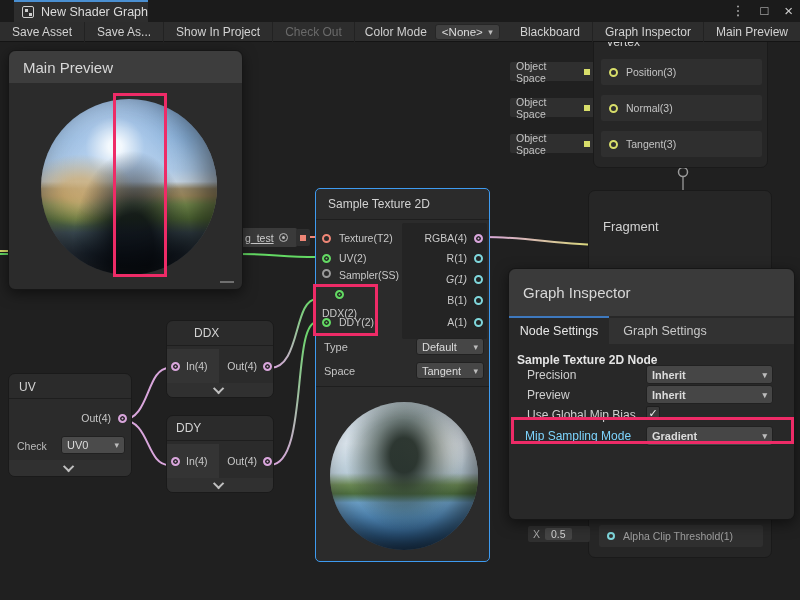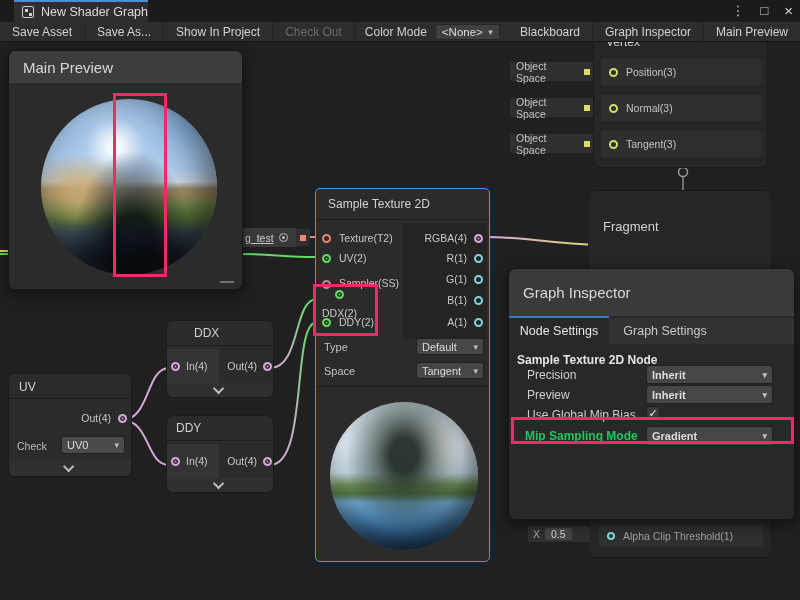--- a/index.html
+++ b/index.html
@@ -209,42 +209,42 @@
       <div style="position:absolute; left:86px; top:34px; width:85px; height:116px; background:#242424; border-radius:2px;"></div>
 
       <div style="position:absolute; left:2px; top:39px; height:20px; display:flex; align-items:center; gap:8px; font-size:10.5px; padding-left:4px;">
         <span class="p ring c-tex"></span>
           <span>Texture(T2)</span>
       </div>
       <div style="position:absolute; left:2px; top:59px; height:20px; display:flex; align-items:center; gap:8px; font-size:10.5px; padding-left:4px;">
         <span class="p fill c-v2"></span>
           <span>UV(2)</span>
       </div>
-      <div style="position:absolute; left:2px; top:80px; height:20px; display:flex; align-items:flex-end; gap:8px; font-size:10.5px; padding-left:4px;">
+      <div style="position:absolute; left:2px; top:80px; height:20px; display:flex; align-items:flex-start; gap:8px; font-size:10.5px; padding-left:4px;">
         <span class="p ring c-gray"></span>
           <span>Sampler(SS)</span>
       </div>
       <div style="position:absolute; left:2px; top:101px; height:20px; display:flex; align-items:center; gap:8px; font-size:10.5px; padding-left:4px;flex-direction:column;">
         <span class="p fill c-v2"></span>
           <span>DDX(2)</span>
       </div>
       <div style="position:absolute; left:2px; top:123px; height:20px; display:flex; align-items:center; gap:8px; font-size:10.5px; padding-left:4px;">
         <span class="p fill c-v2"></span>
           <span>DDY(2)</span>
       </div>
 
       <div style="position:absolute; left:86px; top:39px; width:85px; height:20px; display:flex; align-items:center; justify-content:flex-end; gap:7px; font-size:10.5px; padding-right:4px;">
         <span>RGBA(4)</span>
           <span class="p fill c-v4"></span>
       </div>
       <div style="position:absolute; left:86px; top:59px; width:85px; height:20px; display:flex; align-items:center; justify-content:flex-end; gap:7px; font-size:10.5px; padding-right:4px;">
         <span>R(1)</span>
           <span class="p ring c-v1"></span>
       </div>
-      <div style="position:absolute; left:86px; top:80px; width:85px; height:20px; display:flex; align-items:center; justify-content:flex-end; gap:7px; font-size:10.5px; padding-right:4px;">
+      <div style="position:absolute; left:86px; top:80px; width:85px; height:20px; display:flex; align-items:center; justify-content:flex-end; gap:7px; font-size:10.5px; padding-right:4px;font-style:italic;">
         <span>G(1)</span>
           <span class="p ring c-v1"></span>
       </div>
       <div style="position:absolute; left:86px; top:101px; width:85px; height:20px; display:flex; align-items:center; justify-content:flex-end; gap:7px; font-size:10.5px; padding-right:4px;">
         <span>B(1)</span>
           <span class="p ring c-v1"></span>
       </div>
       <div style="position:absolute; left:86px; top:123px; width:85px; height:20px; display:flex; align-items:center; justify-content:flex-end; gap:7px; font-size:10.5px; padding-right:4px;">
         <span>A(1)</span>
           <span class="p ring c-v1"></span>
@@ -346,21 +346,21 @@
       <div class="dd" style="position:absolute; left:137px; top:116px; width:127px; height:19px; font-weight:bold;">
         <span>Inherit</span>
         <span class="dd-arrow">▾</span>
       </div>
 
       <div style="position:absolute; left:18px; top:139px; font-size:12px; color:#cfcfcf;">Use Global Mip Bias</div>
       <div class="cb" style="position:absolute; left:137px; top:137px;">
         <span>✓</span>
       </div>
 
-      <div style="position:absolute; left:16px; top:160px; font-size:12px; color:#22c55e;font-weight:bold;">Mip Sampling Mode</div>
+      <div style="position:absolute; left:16px; top:160px; font-size:12px; color:#7dd3fc;">Mip Sampling Mode</div>
       <div class="dd" style="position:absolute; left:137px; top:157px; width:127px; height:20px; font-weight:bold;">
         <span>Gradient</span>
         <span class="dd-arrow">▾</span>
       </div>
     </div>
 
     <div class="anno" style="left:113px; top:51px; width:54px; height:184px;"></div>
     <div class="anno" style="left:313px; top:242px; width:65px; height:52px;"></div>
     <div class="anno" style="left:511px; top:375px; width:283px; height:27px;"></div>
 

